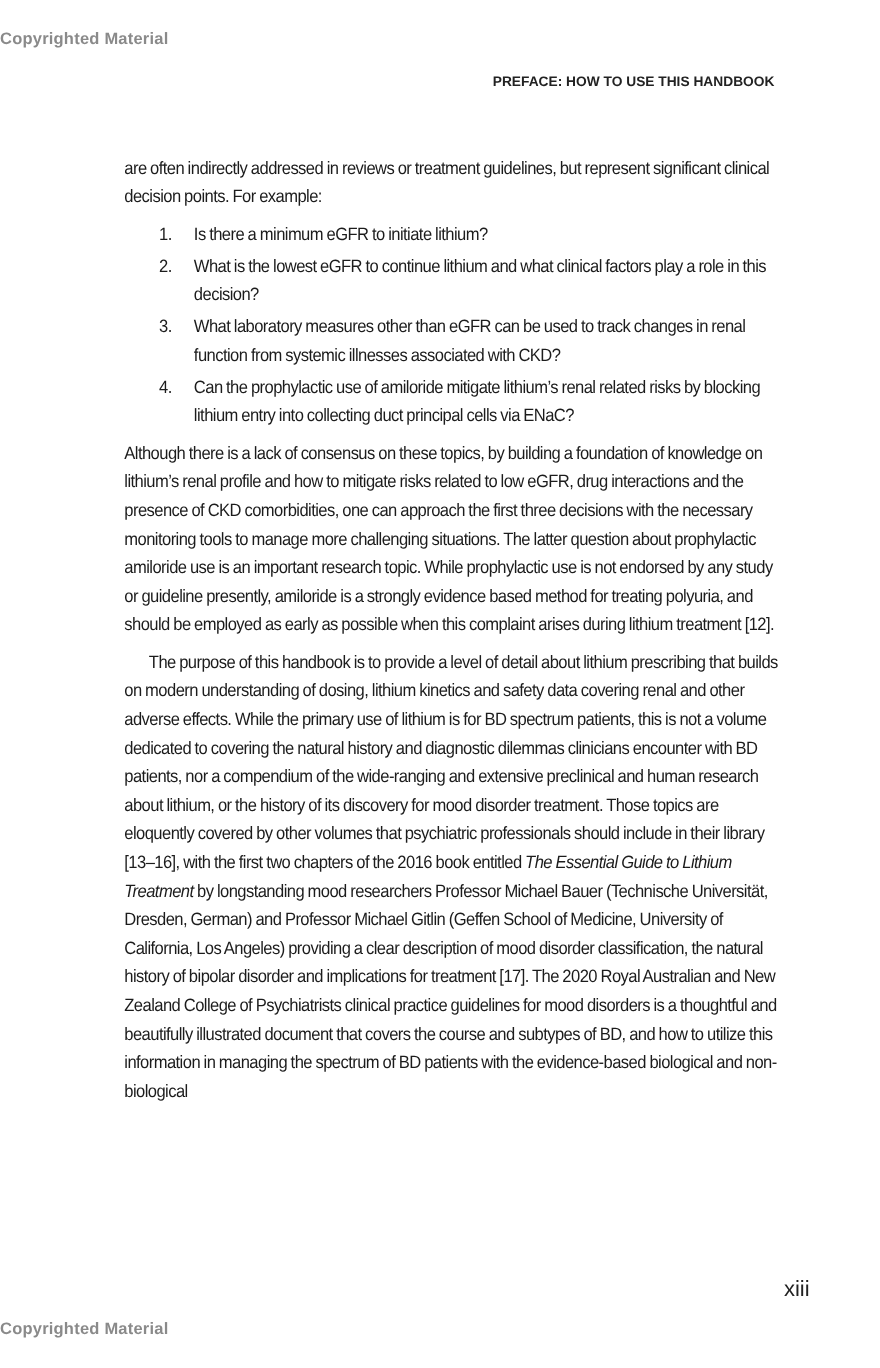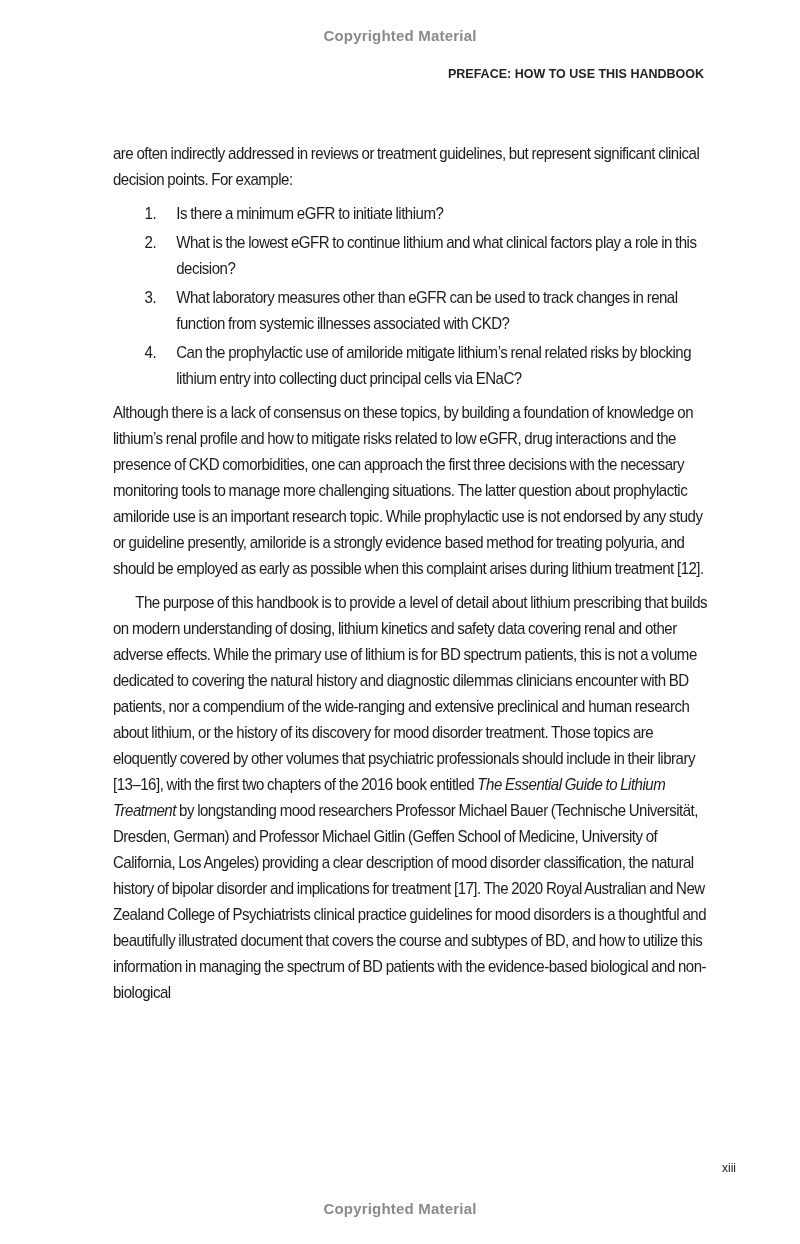--- a/index.html
+++ b/index.html
@@ -1,34 +1,34 @@
 <!DOCTYPE html>
 <html><head>
 <meta charset="utf-8">
 <style>
   html, body { margin: 0; padding: 0; background: #ffffff; }
   body { width: 800px; height: 1244px; position: relative; overflow: hidden; color: #1e1e1e; }
-  .copyright { position: absolute; left: 0; width: 800px; text-align: center;
+  .copyright { position: absolute; left: 0; width: 800px; text-align: left;
     font-family: "Liberation Sans", sans-serif; font-size: 15px; font-weight: bold; color: #8a8a8a; letter-spacing: 0.2px; }
   .copyright.top { top: 27px; }
   .copyright.bottom { top: 1200px; }
   .running-head { position: absolute; right: 96px; top: 67px;
     font-family: "Liberation Sans", sans-serif; font-size: 12.5px; font-weight: bold; color: #222; margin-left: 48px; }
   .body-text { position: absolute; left: 113px; top: 140px; width: 594px;
     font-family: "Liberation Sans", sans-serif; font-size: 16.2px; line-height: 26px; color: #1c1c1c;
     letter-spacing: -0.55px; word-spacing: -0.5px; transform: scaleX(0.93); transform-origin: left top; width: 640px; }
   .body-text p { margin: 0; }
   .para-gap { margin-top: 8px !important; }
   .indent { text-indent: 24px; }
   ol.questions { list-style: none; margin: 8px 0 8px 0; padding: 0; }
   ol.questions li { position: relative; padding-left: 68px; margin-bottom: 3px; }
   ol.questions li .num { position: absolute; left: 34px; top: 0; }
   em { font-style: italic; }
   .page-number { position: absolute; right: 64px; top: 1161px;
-    font-family: "Liberation Sans", sans-serif; font-size: 12px; color: #222; }
+    font-family: "Liberation Sans", sans-serif; font-size: 20px; color: #222; }
 </style>
 </head>
 <body>
 
 <div class="copyright top">Copyrighted Material</div>
 
 <div class="running-head">PREFACE: HOW TO USE THIS HANDBOOK</div>
 
 <div class="body-text">
   <p>are often indirectly addressed in reviews or treatment guidelines, but represent significant clinical decision points. For example:</p>

